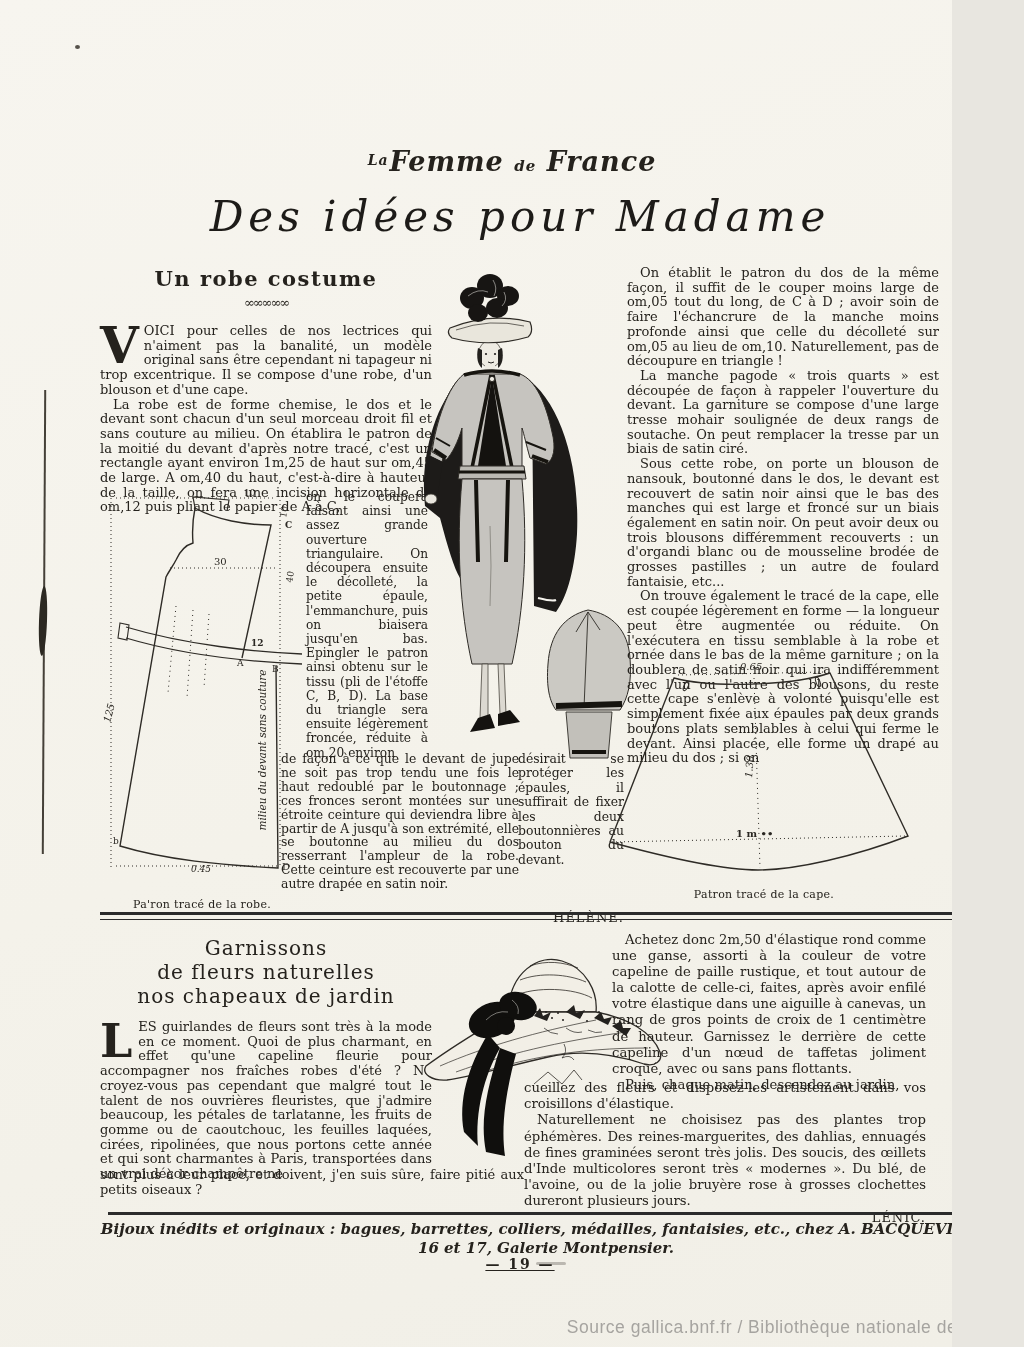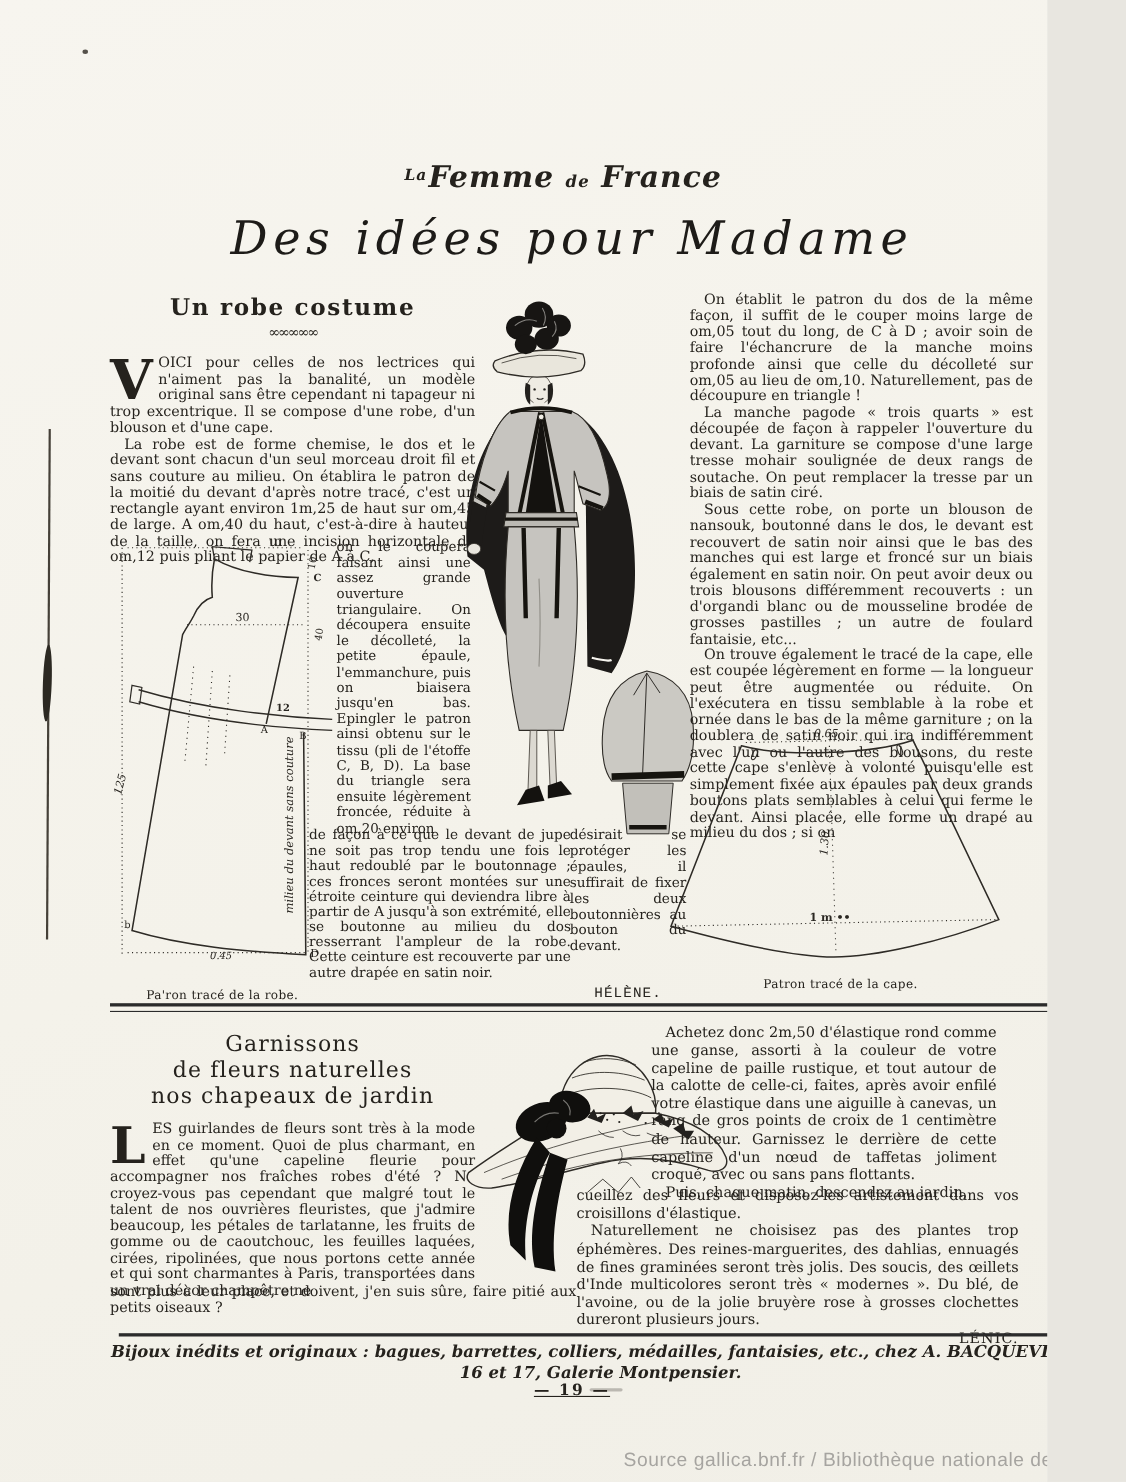--- a/index.html
+++ b/index.html
@@ -100,21 +100,21 @@
     </svg>
     <div class="caption">Pa'ron tracé de la robe.</div>
   </div>
 
   <div class="abs body12 just" style="left:306px;top:490px;width:122px;">on le coupera faisant ainsi une assez grande ouverture triangulaire. On découpera ensuite le décolleté, la petite épaule, l'emmanchure, puis on biaisera jusqu'en bas. Epingler le patron ainsi obtenu sur le tissu (pli de l'étoffe C, B, D). La base du triangle sera ensuite légèrement froncée, réduite à om,20 environ</div>
 
   <div class="abs just" style="left:281px;top:752px;width:238px;font-size:12.4px;line-height:13.9px;">de façon à ce que le devant de jupe ne soit pas trop tendu une fois le haut redoublé par le boutonnage ; ces fronces seront montées sur une étroite ceinture qui deviendra libre à partir de A jusqu'à son extrémité, elle se boutonne au milieu du dos resserrant l'ampleur de la robe. Cette ceinture est recouverte par une autre drapée en satin noir.</div>
 
   <div class="abs" style="left:518px;top:752px;width:106px;">
     <div class="just" style="font-size:12.4px;line-height:14.4px;">désirait se protéger les épaules, il suffirait de fixer les deux boutonnières au bouton du devant.</div>
-    <div class="sig" style="text-align:center;margin-top:28px;font-family:Liberation Mono, monospace;">HÉLÈNE.</div>
+    <div class="sig" style="text-align:right;margin-top:43px;">HÉLÈNE.</div>
   </div>
 
   <svg class="abs" style="left:398px;top:266px;" width="240" height="502" viewBox="0 0 240 502">
 
     <path d="M64,112 C34,140 22,198 27,240 L42,252 C50,282 56,302 62,312 L70,300 L70,132 Z" fill="#1d1b19"></path>
     <path d="M126,110 C162,134 182,198 179,268 C177,300 170,330 158,346 L136,340 L134,130 Z" fill="#1d1b19"></path>
     <path d="M140,332 C148,334 156,335 158,334" stroke="#f6f4ee" stroke-width="2" fill="none"></path>
 
     <path d="M62,112 C46,128 38,160 32,190 L44,196 C50,172 56,148 66,132 Z" fill="#c6c4bf" stroke="#2e2b26" stroke-width="1"></path>
     <path d="M32,190 C30,204 28,216 28,226 L40,230 C41,218 43,206 45,196 Z" fill="#1d1b19"></path>
@@ -244,21 +244,21 @@
       <ellipse cx="102" cy="90" rx="19" ry="14" transform="rotate(14 102 90)"></ellipse>
       <circle cx="90" cy="110" r="9"></circle>
       <path d="M72,118 C52,150 42,185 48,216 L62,230 C59,196 68,160 84,132 Z"></path>
       <path d="M84,132 C70,175 64,206 70,236 L89,240 C84,206 92,168 100,138 Z"></path>
     </g>
     <path d="M70,104 Q80,94 92,96 M96,84 Q104,90 102,98" stroke="#f6f4ee" stroke-width="1" fill="none" opacity=".45"></path>
 
     <path d="M118,168 L132,156 L146,168 L158,154 L166,164" stroke="#2e2b26" stroke-width=".8" fill="none"></path>
   </svg>
 
-  <div class="abs" style="left:592px;top:932px;width:314px;font-size:13.2px;line-height:16.1px;">
+  <div class="abs" style="left:612px;top:932px;width:314px;font-size:13.2px;line-height:16.1px;">
     <p class="just indent">Achetez donc 2m,50 d'élastique rond comme une ganse, assorti à la couleur de votre capeline de paille rustique, et tout autour de la calotte de celle-ci, faites, après avoir enfilé votre élastique dans une aiguille à canevas, un rang de gros points de croix de 1 centimètre de hauteur. Garnissez le derrière de cette capeline d'un nœud de taffetas joliment croqué, avec ou sans pans flottants.</p>
     <p class="just indent">Puis, chaque matin, descendez au jardin,</p>
   </div>
   <div class="abs" style="left:524px;top:1080px;width:402px;font-size:13.2px;line-height:16.2px;">
     <p class="just noindent">cueillez des fleurs et disposez-les artistement dans vos croisillons d'élastique.</p>
     <p class="just indent">Naturellement ne choisisez pas des plantes trop éphémères. Des reines-marguerites, des dahlias, ennuagés de fines graminées seront très jolis. Des soucis, des œillets d'Inde multicolores seront très « modernes ». Du blé, de l'avoine, ou de la jolie bruyère rose à grosses clochettes dureront plusieurs jours.</p>
     <div class="sig" style="text-align:right;">LÉNIC.</div>
   </div>
 
   <div class="abs rule" style="left:108px;top:1212px;width:906px;"></div>

